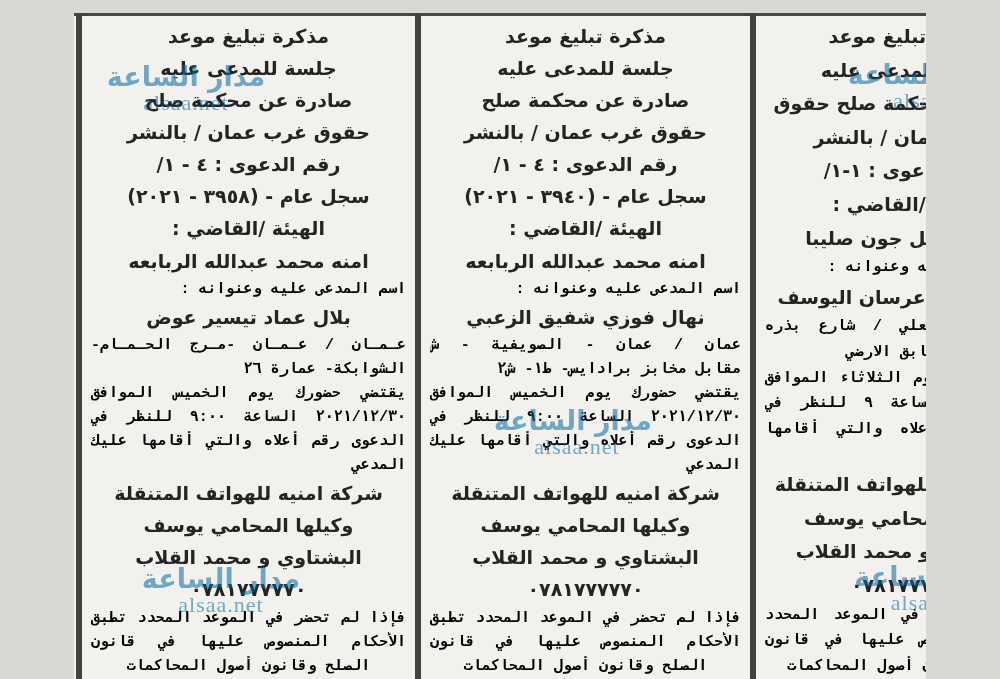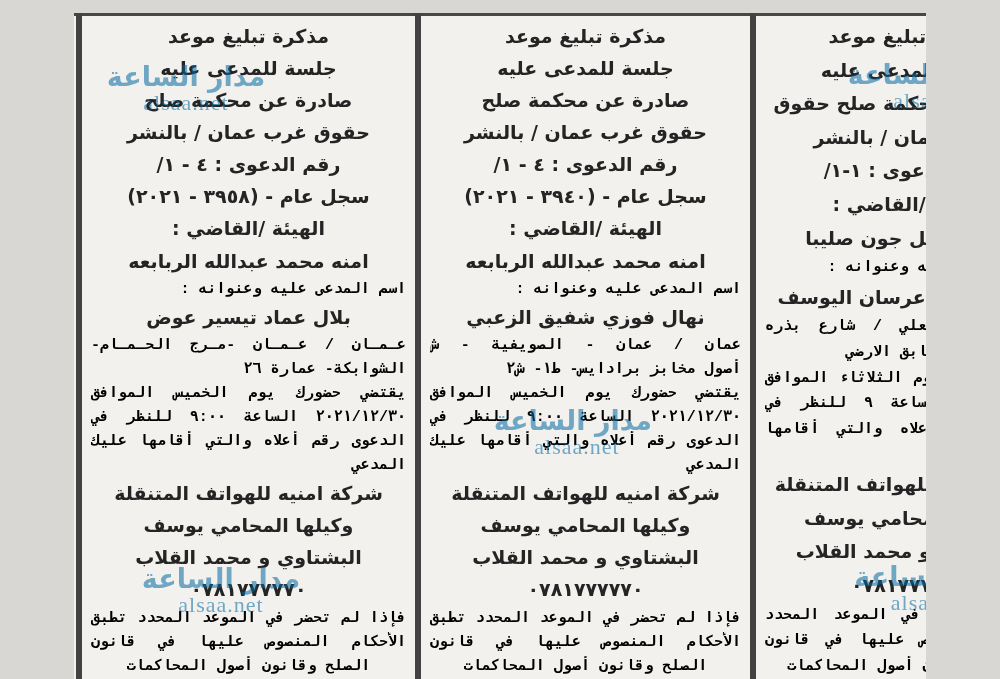--- a/index.html
+++ b/index.html
@@ -88,21 +88,21 @@
       <div class="ln h c">جلسة للمدعى عليه</div>
       <div class="ln h c">صادرة عن محكمة صلح</div>
       <div class="ln h c">حقوق غرب عمان / بالنشر</div>
       <div class="ln h c">رقم الدعوى : ٤ - ١/</div>
       <div class="ln h c">سجل عام - (٣٩٤٠ - ٢٠٢١)</div>
       <div class="ln h c">الهيئة /القاضي :</div>
       <div class="ln h c">امنه محمد عبدالله الربابعه</div>
       <div class="ln s r">اسم المدعى عليه وعنوانه :</div>
       <div class="ln h c">نهال فوزي شفيق الزعبي</div>
       <div class="ln s j">عمان / عمان - الصويفية - ش الوكالات-</div>
-      <div class="ln s r">أصول مخابز برادايس- ط١- ش٢</div>
+      <div class="ln s r">مقابل مخابز برادايس- ط١- ش٢</div>
       <div class="ln s j">يقتضي حضورك يوم الخميس الموافق</div>
       <div class="ln s j">٢٠٢١/١٢/٣٠ الساعة ٩:٠٠ للنظر في</div>
       <div class="ln s j">الدعوى رقم أعلاه والتي أقامها عليك</div>
       <div class="ln s r">المدعي</div>
       <div class="ln h c">شركة امنيه للهواتف المتنقلة</div>
       <div class="ln h c">وكيلها المحامي يوسف</div>
       <div class="ln h c">البشتاوي و محمد القلاب</div>
       <div class="ln h c">٠٧٨١٧٧٧٧٧٠</div>
       <div class="ln s j">فإذا لم تحضر في الموعد المحدد تطبق عليك</div>
       <div class="ln s j">الأحكام المنصوص عليها في  قانون محاكم</div>

